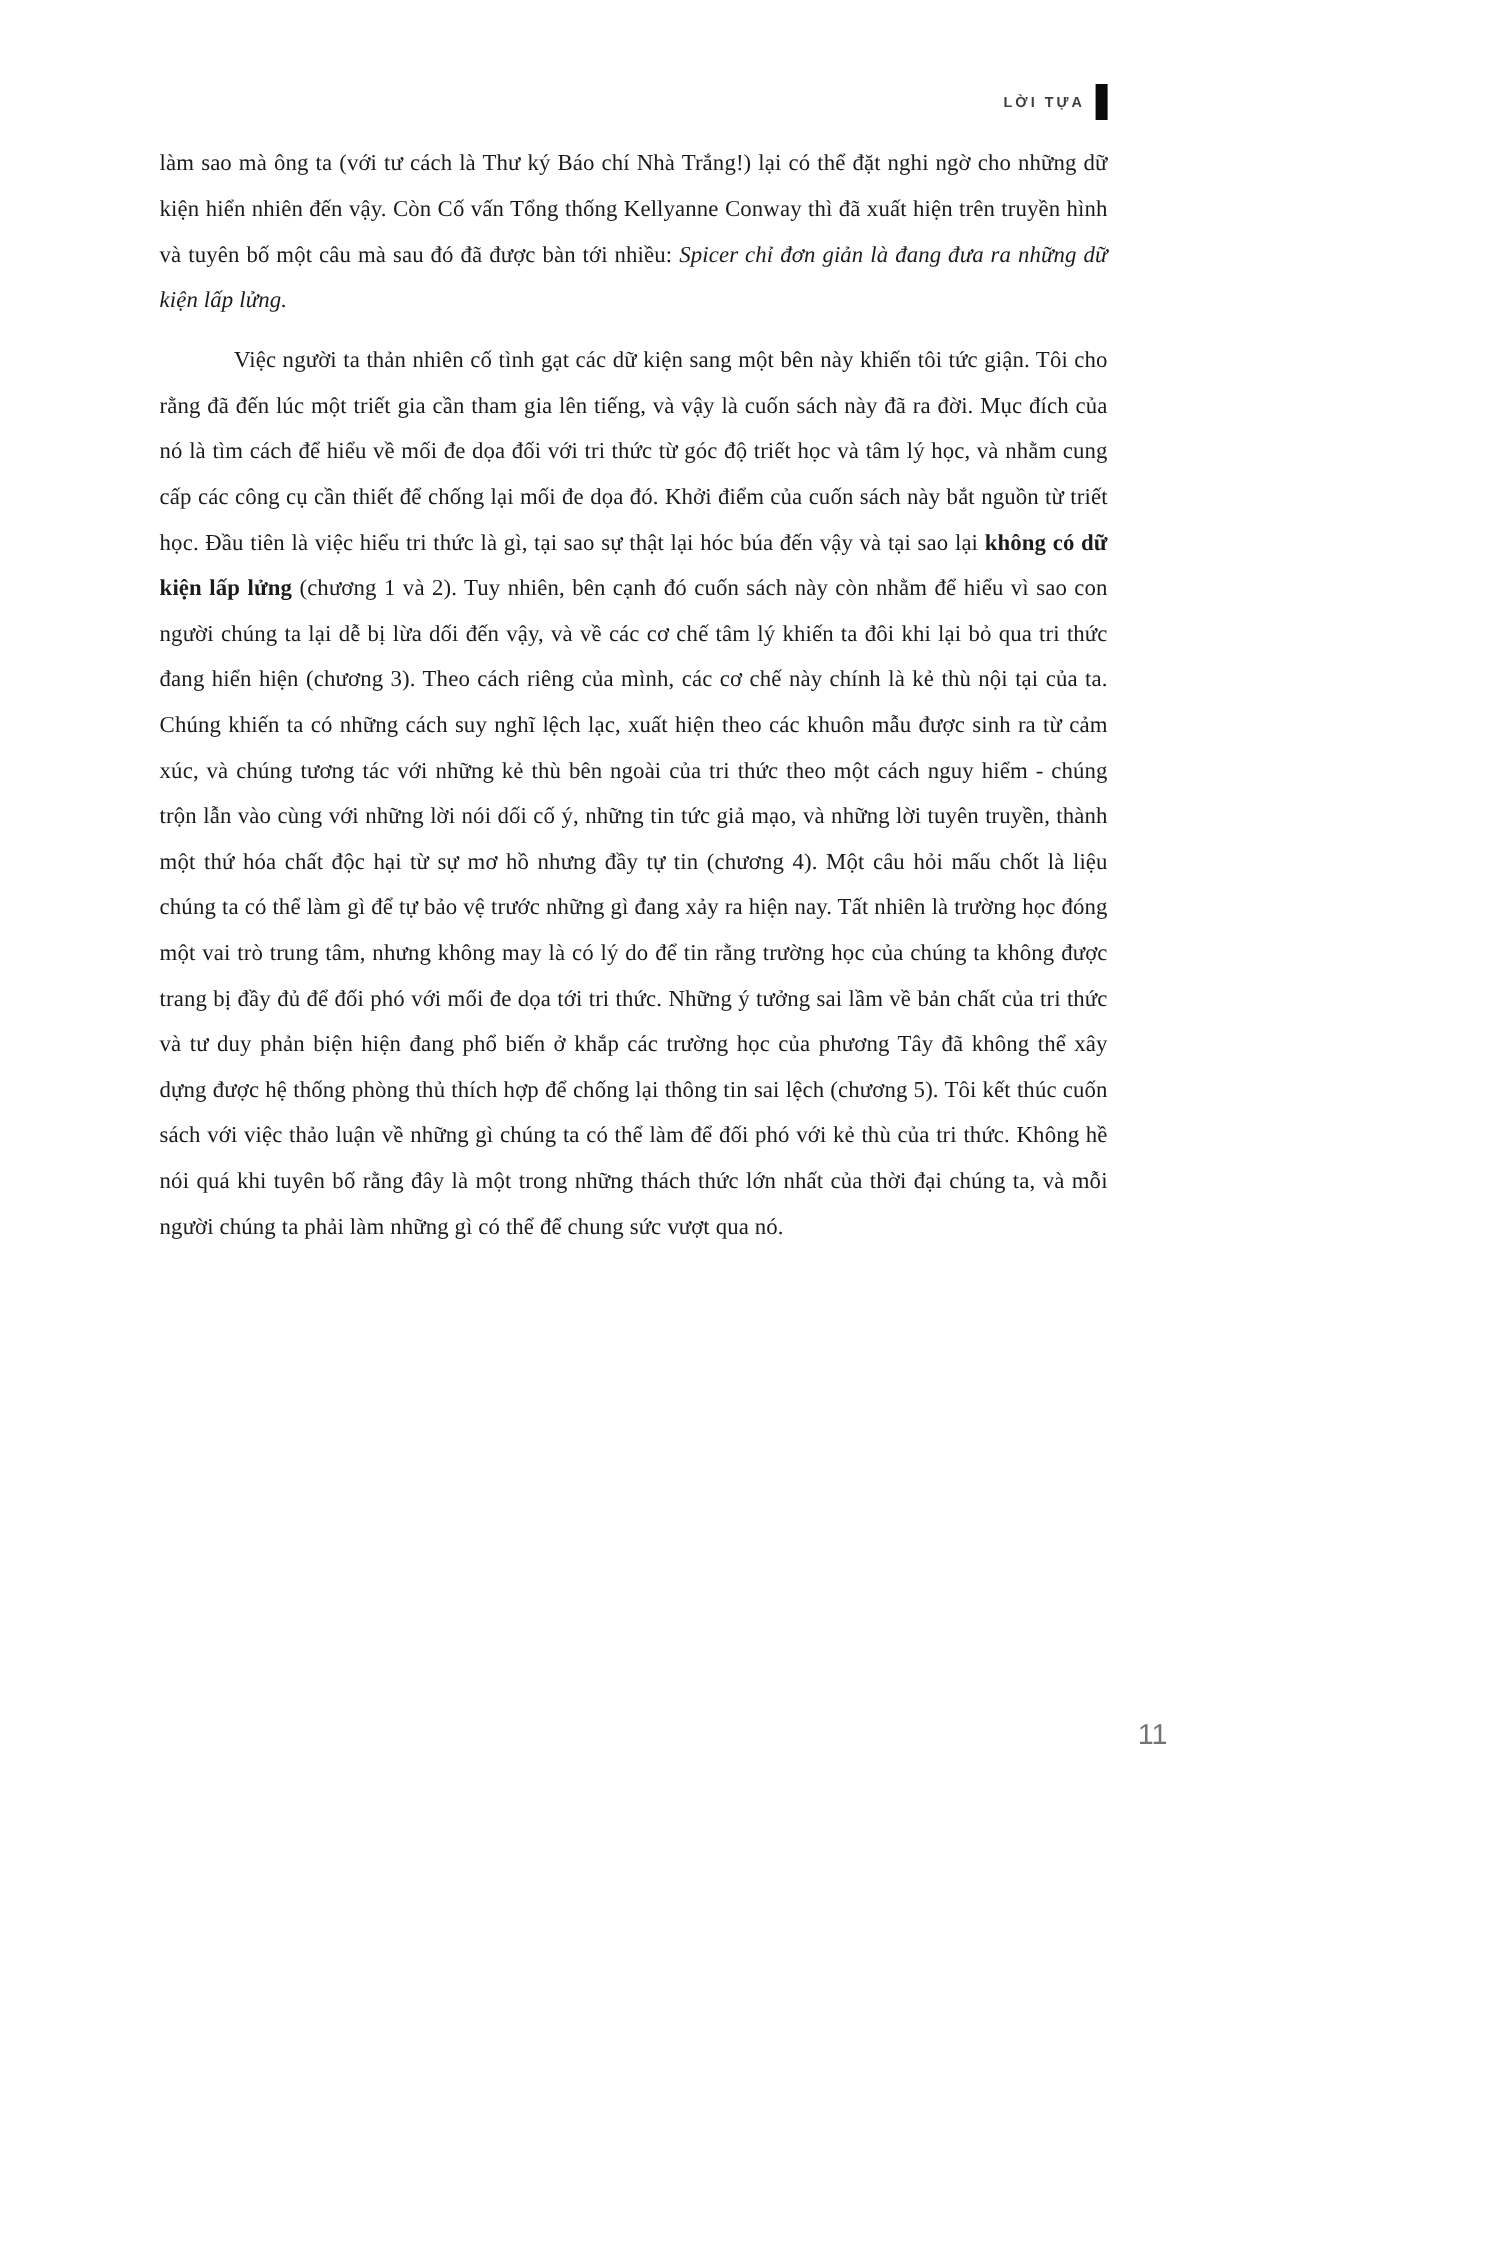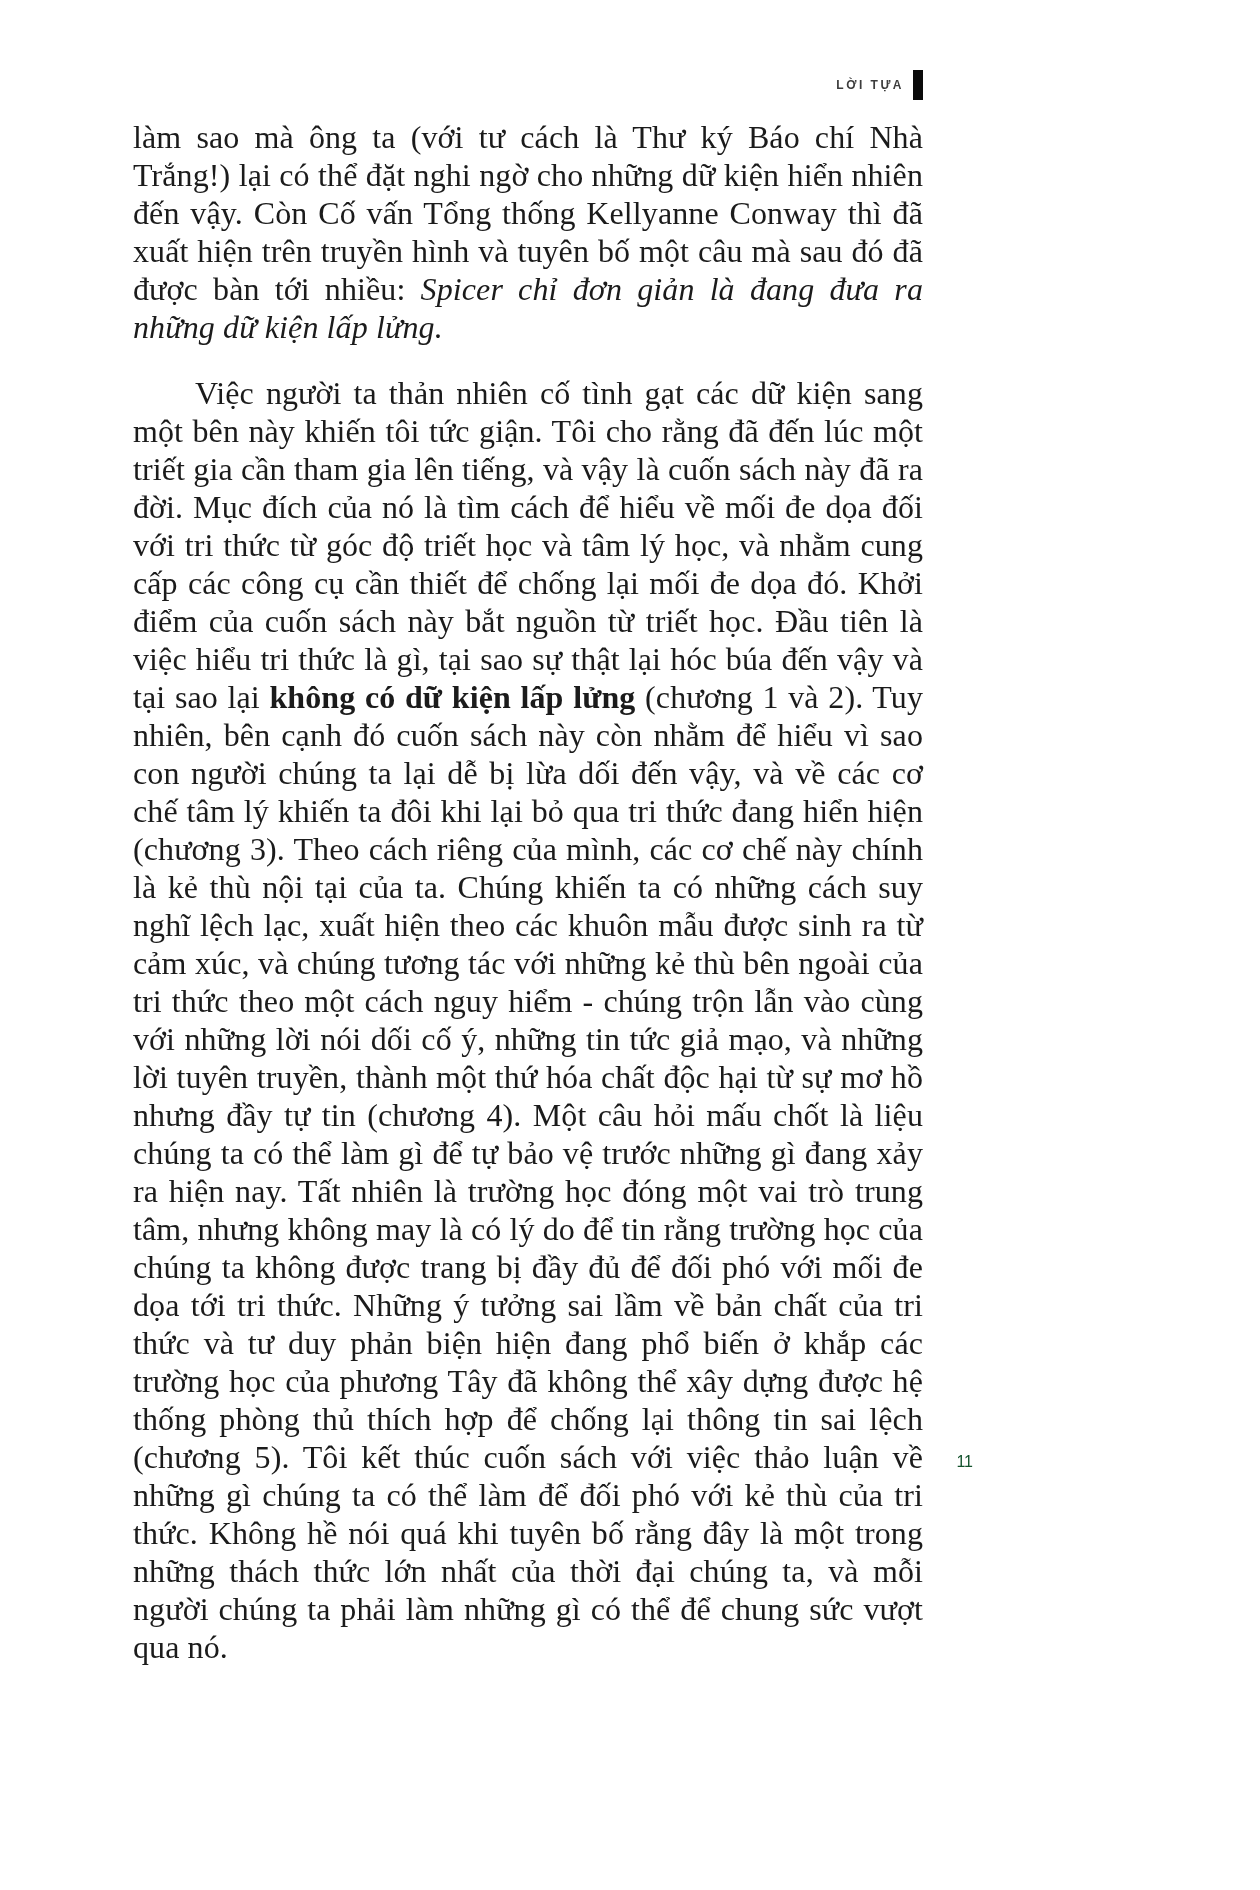--- a/index.html
+++ b/index.html
@@ -38,46 +38,45 @@
     width: 10px;
     height: 30px;
     background: #0a0a0a;
   }
   .content {
     position: absolute;
     top: 118px;
     left: 133px;
     width: 790px;
     text-align: justify;
-    font-size: 32px;
+    font-size: 19px;
     line-height: 38px;
     letter-spacing: 0.1px;
   }
   .para {
     margin: 0;
   }
   .para + .para {
-    margin-top: 28px;
+    margin-top: 12px;
     text-indent: 62px;
   }
   .italic-quote {
     font-style: italic;
   }
   .bold-phrase {
     font-weight: bold;
   }
   .page-number {
     position: absolute;
     top: 1432px;
     right: 287px;
     font-family: "Liberation Sans", sans-serif;
-    font-size: 16px;
+    font-size: 24px;
     font-weight: 500;
-    color: #14532d;
-    margin-top: 21px;
+    color: #737373;
   }
 </style>
 </head>
 <body>
 
 <div class="page">
 
   <header class="page-header">
     <span class="running-head">LỜI TỰA</span>
     <span class="header-bar"></span>

